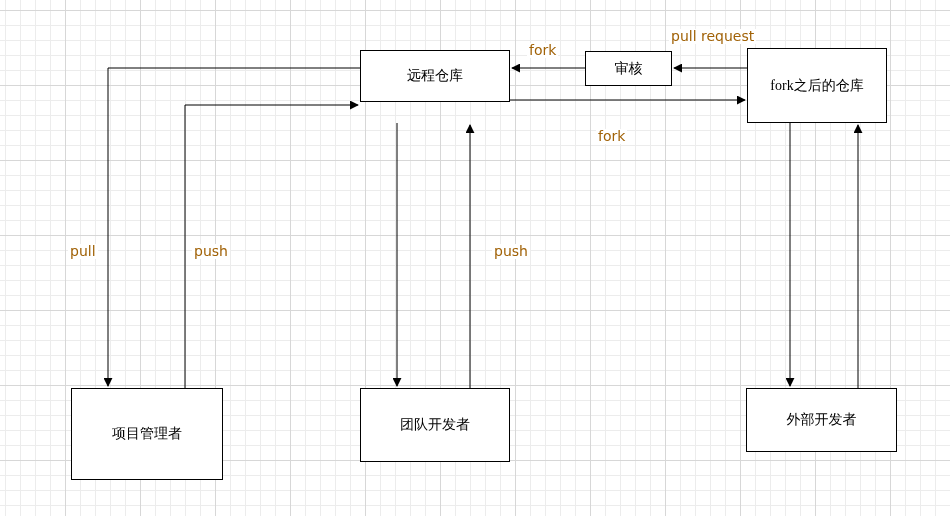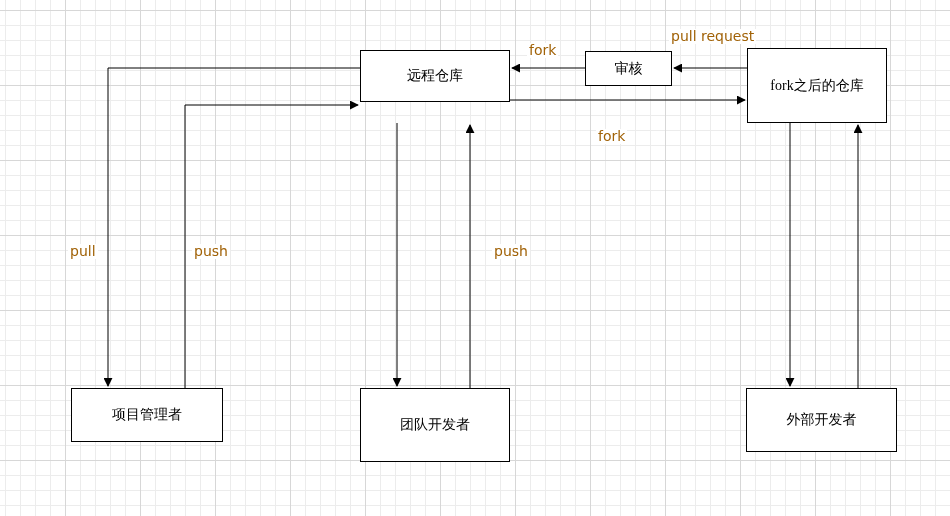--- a/index.html
+++ b/index.html
@@ -43,21 +43,21 @@
     color: #a16207;
     background: #ffffff;
     padding: 0 2px;
     white-space: nowrap;
     line-height: 1.1;
   }
   
   .n-remote   { left: 360px; top: 50px;  width: 150px; height: 52px; }
   .n-review   { left: 585px; top: 51px;  width: 87px;  height: 35px; }
   .n-forked   { left: 747px; top: 48px;  width: 140px; height: 75px; font-family: Liberation Serif, serif; }
-  .n-manager  { left: 71px;  top: 388px; width: 152px; height: 54px; }
+  .n-manager  { left: 71px;  top: 388px; width: 152px; height: 92px; }
   .n-teamdev  { left: 360px; top: 388px; width: 150px; height: 74px; }
   .n-external { left: 746px; top: 388px; width: 151px; height: 64px; }
   
   .l-pull        { left: 68px;  top: 244px; }
   .l-push-mgr    { left: 192px; top: 244px; }
   .l-pullfetch   { left: 253px; top: 230px; }
   .l-push-team   { left: 492px; top: 244px; }
   .l-merge       { left: 527px; top: 43px; }
   .l-pullrequest { left: 669px; top: 29px; }
   .l-fork        { left: 596px; top: 129px; text-align: right; }

